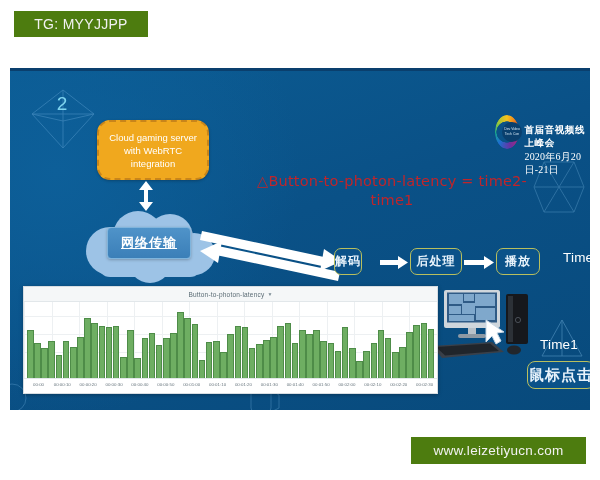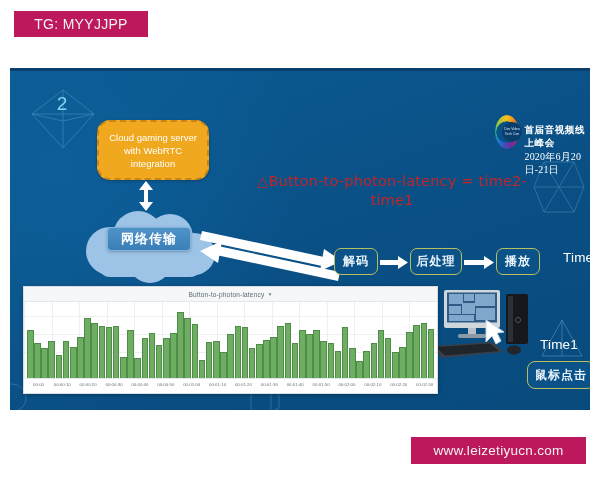--- a/index.html
+++ b/index.html
@@ -7,21 +7,21 @@
   body {
     background:#ffffff;
     font-family:"Liberation Sans", sans-serif;
     position:relative;
     overflow:hidden;
   }
 
   
   .wm {
     position:absolute;
-    background:#be185d;
+    background:#4d7c0f;
     color:#f2f2f2;
     font-size:13px;
     letter-spacing:.3px;
     display:flex; align-items:center; justify-content:center;
   }
   .wm-top  { left:14px; top:11px;  width:134px; height:26px; font-size:14px; }
   .wm-bot  { left:411px; top:437px; width:175px; height:27px; font-size:13.5px; }
 
   
   .slide {
@@ -82,66 +82,67 @@
     display:flex; align-items:center; justify-content:center; padding:2px 5px;
     box-shadow:0 1px 3px rgba(0,0,0,.25);
   }
 
   
   .v-arrow { position:absolute; left:125px; top:113px; width:22px; height:30px; }
 
   
   .cloud { position:absolute; left:70px; top:143px; width:140px; height:72px; }
   .cloud-label {
-    position:absolute; left:97px; top:159px; width:84px; height:24px;
+    position:absolute; left:97px; top:159px; width:84px; height:32px;
     background:linear-gradient(180deg,#4f93c9 0%,#3b7fb8 100%);
     border:1px solid #7fb4dc; border-radius:4px;
     color:#ffffff; font-size:13px; font-weight:bold; letter-spacing:1px;
     display:flex; align-items:center; justify-content:center;
     font-family:"DejaVu Sans", sans-serif;
     box-shadow:0 1px 3px rgba(0,0,0,.25);
+    text-decoration:underline;
   }
 
   
   .x-arrows { position:absolute; left:186px; top:155px; width:148px; height:68px; }
 
   
   .formula {
     position:absolute; left:232px; top:104px; width:300px;
     color:#c0252a; font-size:14.5px; font-weight:normal; text-align:center;
     line-height:19px; letter-spacing:.2px;
     font-family:"DejaVu Sans", sans-serif;
   }
 
   
   .pbox {
     position:absolute; height:27px; border:1.5px solid #b9bf5e; border-radius:7px;
     background:#0b5289; color:#e8f3fb; font-size:12px; font-weight:bold;
     display:flex; align-items:center; justify-content:center; letter-spacing:1px;
     font-family:"DejaVu Sans", sans-serif;
   }
-  .pbox-1 { left:324px; top:180px; width:44px; }
+  .pbox-1 { left:324px; top:180px; width:28px; }
   .pbox-2 { left:400px; top:180px; width:52px; }
   .pbox-3 { left:486px; top:180px; width:44px; }
   .p-arrow { position:absolute; top:187px; height:13px; }
   .p-arrow-1 { left:370px; width:28px; }
   .p-arrow-2 { left:454px; width:30px; }
 
   .time2-label {
     position:absolute; left:553px; top:182px;
     color:#ffffff; font-size:13.5px; letter-spacing:.2px;
   }
   .time1-label {
     position:absolute; left:530px; top:269px;
     color:#ffffff; font-size:13.5px; letter-spacing:.2px;
   }
   .click-box {
     position:absolute; left:517px; top:293px; width:68px; height:28px;
     border:1.5px solid #b9bf5e; border-radius:8px; background:#0b5289;
-    color:#e8f3fb; font-size:12px; font-weight:bold; letter-spacing:1px;
+    color:#e8f3fb; font-size:15px; font-weight:bold; letter-spacing:1px;
     display:flex; align-items:center; justify-content:center;
     font-family:"DejaVu Sans", sans-serif;
   }
 
   
   .computer { position:absolute; left:420px; top:222px; width:110px; height:74px; }
 
   
   .chart-panel {
     position:absolute; left:13px; top:218px; width:415px; height:108px;

